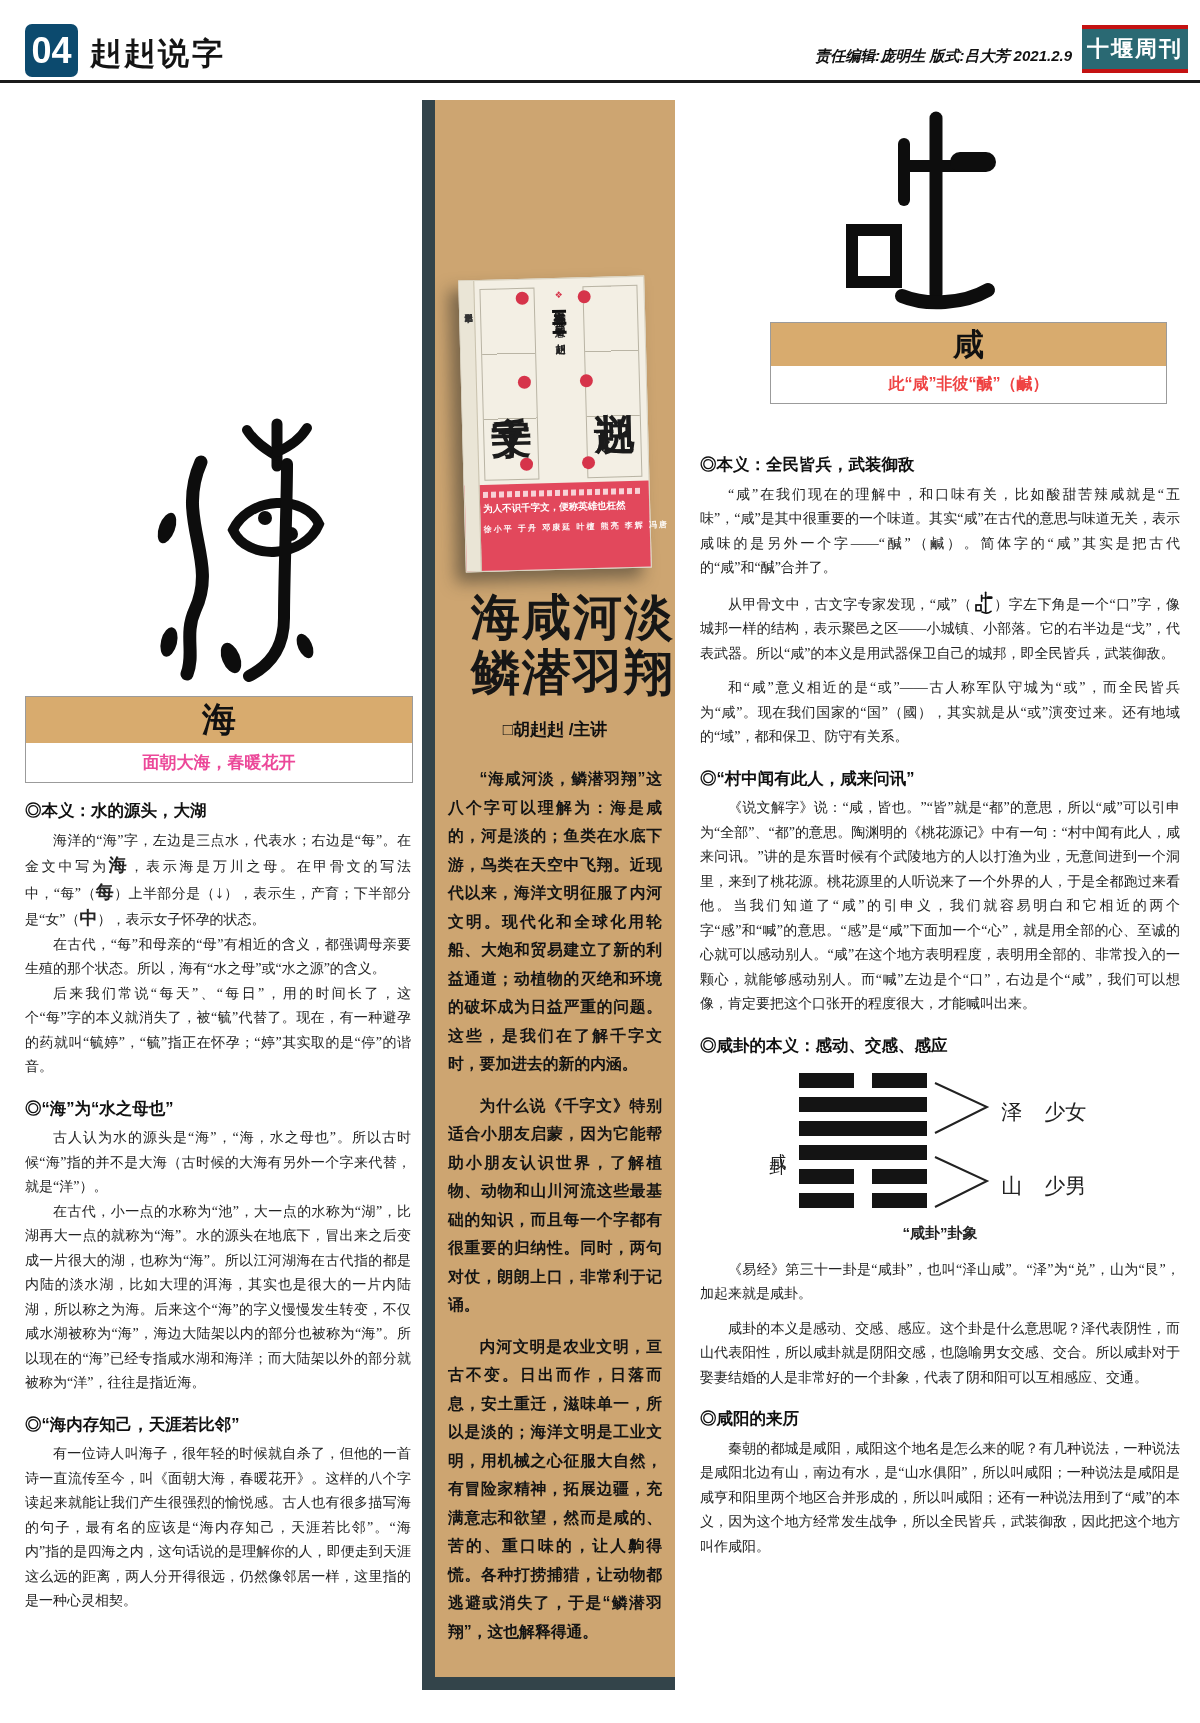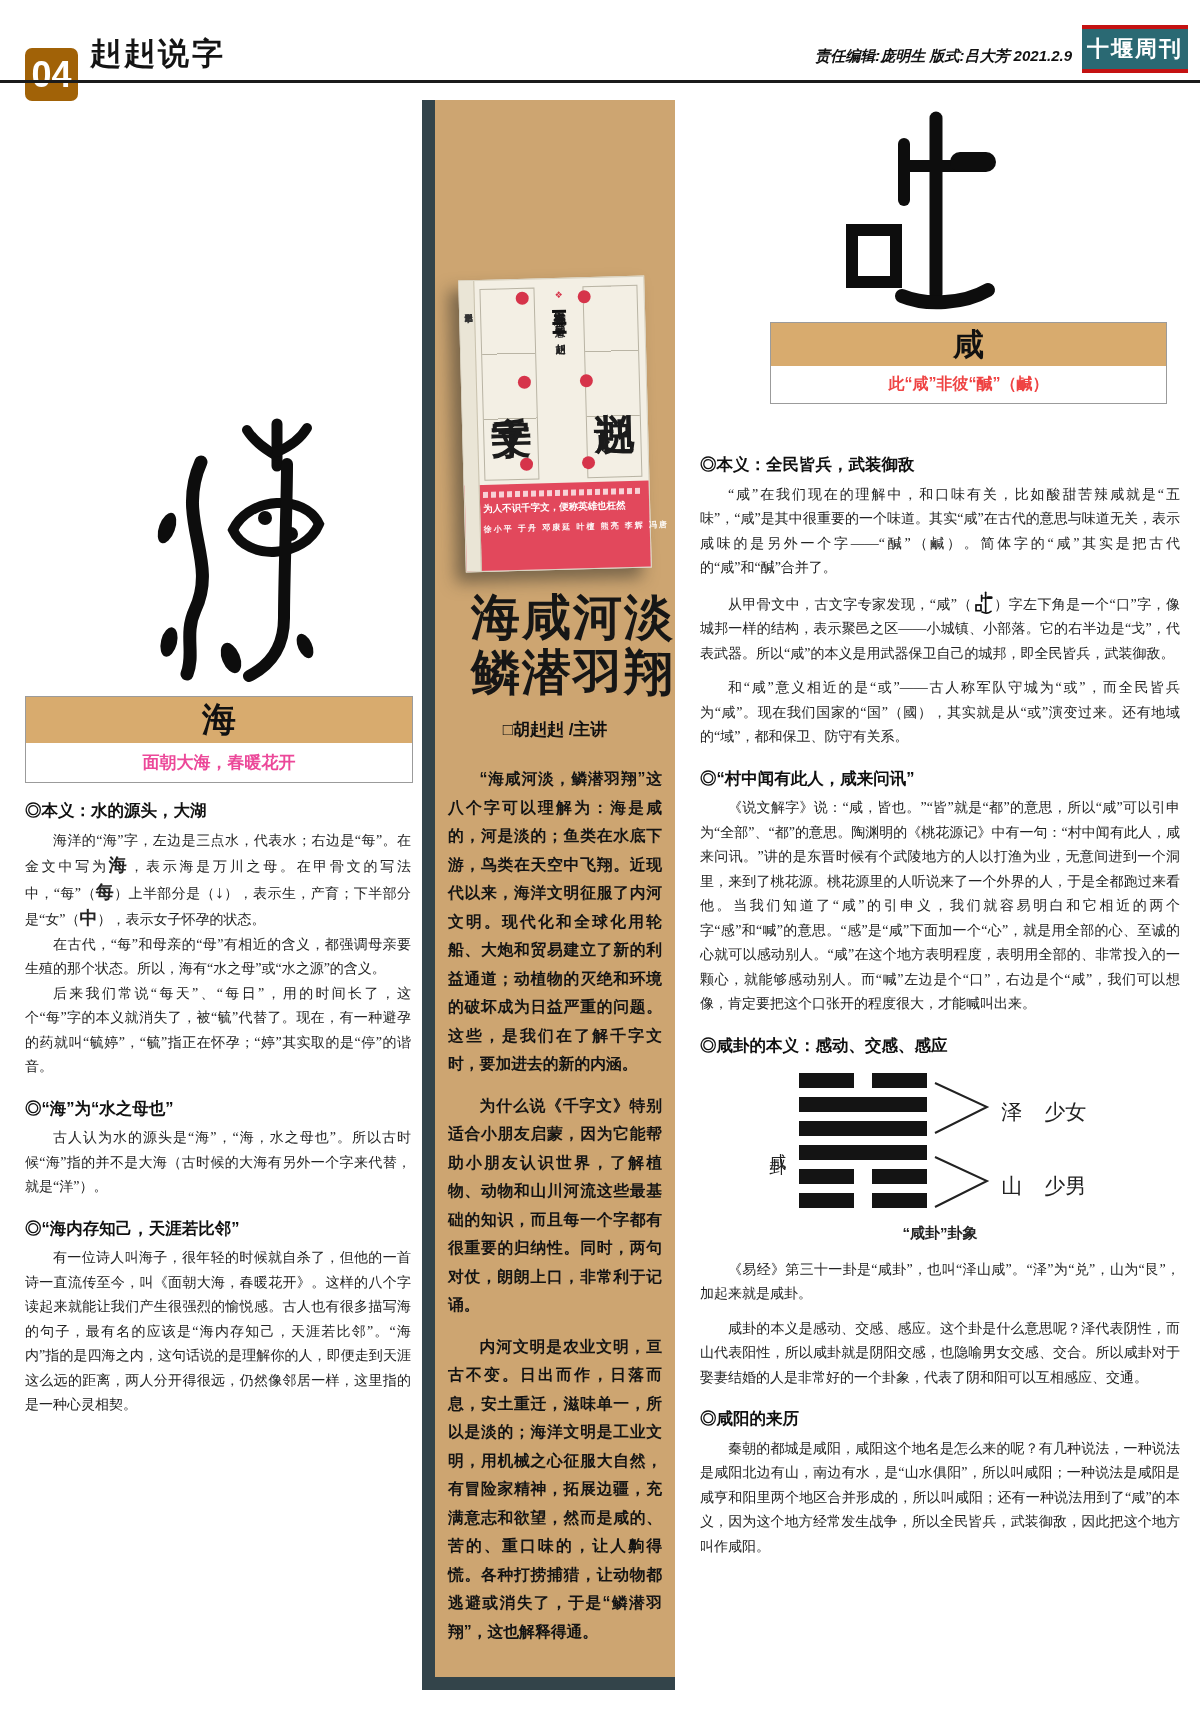--- a/index.html
+++ b/index.html
@@ -1,22 +1,22 @@
 <!DOCTYPE html>
 <html><head>
 <meta charset="utf-8">
 <style>
   html,body{margin:0;padding:0;background:#e8e8e8;}
   #page{position:relative;width:1200px;height:1723px;background:#ffffff;margin:0 auto;
         overflow:hidden;font-family:"Liberation Sans",sans-serif;color:#222;}
 
   
-  .page-num{position:absolute;left:25px;top:24px;width:53px;height:53px;background:#a16207;
+  .page-num{position:absolute;left:25px;top:24px;width:53px;height:53px;background:#0c4a6e;
             border-radius:7px;color:#fff;font-weight:700;font-size:36px;display:flex;
-            align-items:center;justify-content:center;font-family:"Liberation Sans",sans-serif;margin-top:24px;}
+            align-items:center;justify-content:center;font-family:"Liberation Sans",sans-serif;}
   .section-title{position:absolute;left:90px;top:33px;font-size:31px;font-weight:900;color:#141414;
             letter-spacing:3px;}
   .editor-line{position:absolute;right:128px;top:47px;font-size:15px;font-weight:700;
             font-style:italic;color:#111;}
   .masthead{position:absolute;left:1082px;top:25px;width:106px;height:40px;background:#2a6973;
             border-top:4px solid #c41212;border-bottom:4px solid #c41212;color:#fff;
             font-family:"Liberation Serif",serif;font-weight:700;font-size:22px;display:flex;
             align-items:center;justify-content:center;letter-spacing:2px;}
   .header-rule{position:absolute;left:0;top:80px;width:1200px;height:3px;background:#1b1b1b;}
 
@@ -145,20 +145,21 @@
     </div>
 
     <div class="article">
       <div class="sec-head first">◎本义：水的源头，大湖</div>
       <p><span>海洋的“海”字，左边是三点水，代表水；右边是“每”。在金文中写为</span><span class="inline-glyph">海</span><span>，表示海是万川之母。在甲骨文的写法中，“每”（</span><span class="inline-glyph">每</span><span>）上半部分是（</span><span class="inline-glyph">↓</span><span>），表示生，产育；下半部分是“女”（</span><span class="inline-glyph">中</span><span>），表示女子怀孕的状态。</span></p>
       <p>在古代，“每”和母亲的“母”有相近的含义，都强调母亲要生殖的那个状态。所以，海有“水之母”或“水之源”的含义。</p>
       <p>后来我们常说“每天”、“每日”，用的时间长了，这个“每”字的本义就消失了，被“毓”代替了。现在，有一种避孕的药就叫“毓婷”，“毓”指正在怀孕；“婷”其实取的是“停”的谐音。</p>
 
       <div class="sec-head">◎“海”为“水之母也”</div>
       <p>古人认为水的源头是“海”，“海，水之母也”。所以古时候“海”指的并不是大海（古时候的大海有另外一个字来代替，就是“洋”）。</p>
+      <p>在古代，小一点的水称为“池”，大一点的水称为“湖”，比湖再大一点的就称为“海”。水的源头在地底下，冒出来之后变成一片很大的湖，也称为“海”。所以江河湖海在古代指的都是内陆的淡水湖，比如大理的洱海，其实也是很大的一片内陆湖，所以称之为海。后来这个“海”的字义慢慢发生转变，不仅咸水湖被称为“海”，海边大陆架以内的部分也被称为“海”。所以现在的“海”已经专指咸水湖和海洋；而大陆架以外的部分就被称为“洋”，往往是指近海。</p>
 
       <div class="sec-head">◎“海内存知己，天涯若比邻”</div>
       <p>有一位诗人叫海子，很年轻的时候就自杀了，但他的一首诗一直流传至今，叫《面朝大海，春暖花开》。这样的八个字读起来就能让我们产生很强烈的愉悦感。古人也有很多描写海的句子，最有名的应该是“海内存知己，天涯若比邻”。“海内”指的是四海之内，这句话说的是理解你的人，即便走到天涯这么远的距离，两人分开得很远，仍然像邻居一样，这里指的是一种心灵相契。</p>
     </div>
   </div>
 
   <div class="mid-panel">
 
     <div class="book">
       <div class="book-spine">赳赳说千字文</div>

